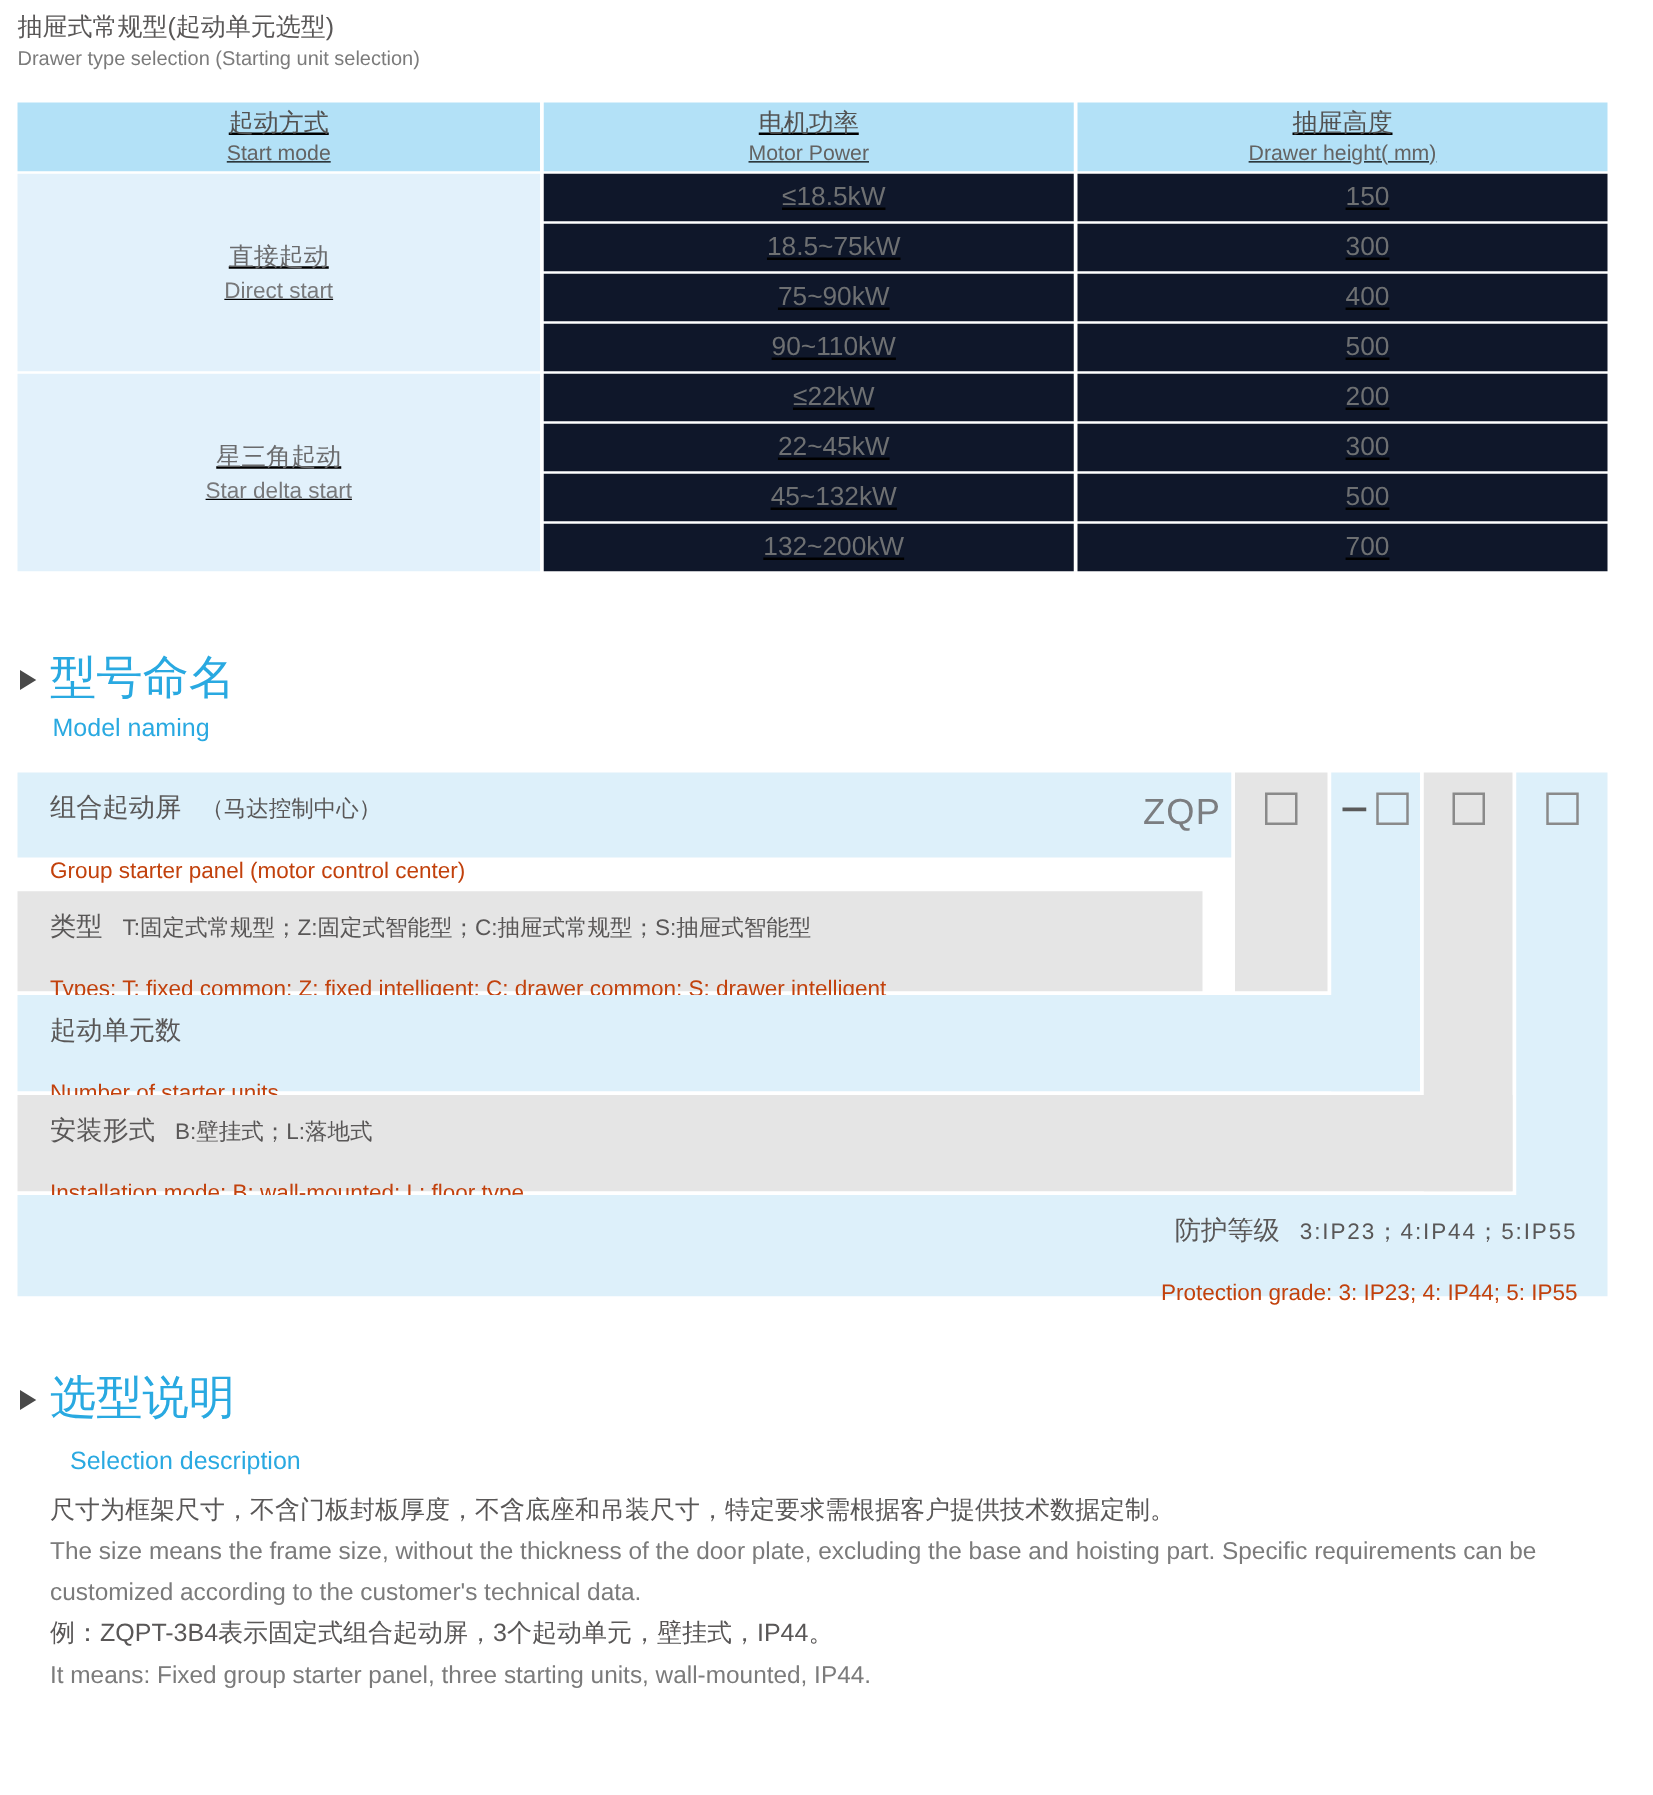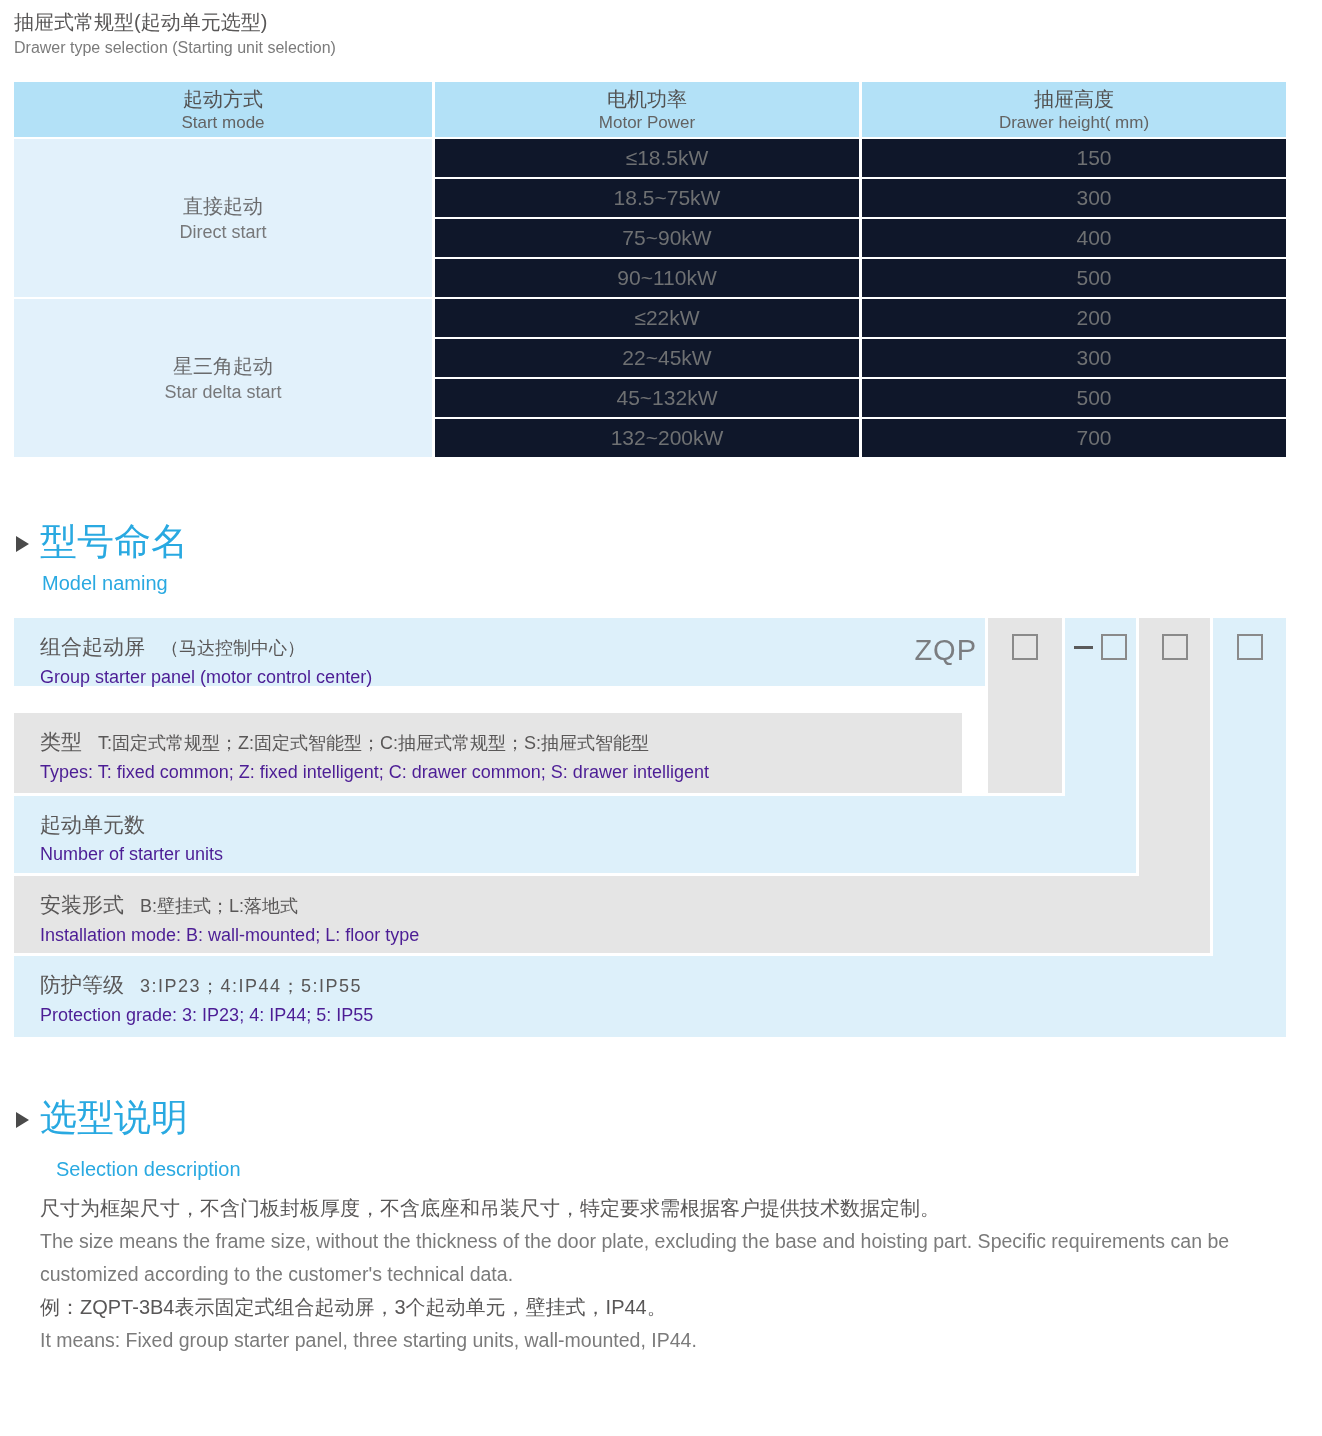--- a/index.html
+++ b/index.html
@@ -9,21 +9,21 @@
 
   
   .page-head { position:absolute; left:14px; top:8px; }
   .page-head .zh { font-size:20px; color:#595757; line-height:28px; }
   .page-head .en { font-size:16px; color:#7b7b7b; line-height:24px; }
 
   
   .sel-table { position:absolute; left:14px; top:82px; width:1048px;
                display:grid; grid-template-columns:418px 424px 424px;
                grid-template-rows:55px repeat(8,38px); row-gap:2px; column-gap:3px;
-               background:#ffffff; }
+               background:#ffffff;text-decoration:underline; }
   .th { background:#b3e1f7; display:flex; flex-direction:column; align-items:center; justify-content:center; }
   .th .zh { font-size:20px; color:#525252; line-height:26px; }
   .th .en { font-size:17px; color:#636363; line-height:22px; }
   .group-cell { background:#e2f1fb; display:flex; flex-direction:column; align-items:center; justify-content:center; }
   .group-cell .zh { font-size:20px; color:#6a6b6d; line-height:28px; }
   .group-cell .en { font-size:18px; color:#77787a; line-height:24px; }
   .cell { background:#0f172a; display:flex; align-items:center; justify-content:center;
           font-size:21px; color:#6e7072;padding-left:40px; }
 
   
@@ -46,30 +46,30 @@
   .band.blue { background:#ddf0fa; }
   .band.gray { background:#e5e5e5; }
   .strip { position:absolute; top:0; }
   .strip.blue { background:#ddf0fa; }
   .strip.gray { background:#e5e5e5; }
 
   .r1 { top:0;   height:68px; width:971px; }
   .r2 { top:95px;  height:80px; width:948px; }
   .r3 { top:178px; height:77px; width:1122px; }
   .r4 { top:258px; height:77px; width:1196px; }
-  .r5 { top:338px; height:81px; width:1248px; }
+  .r5 { top:338px; height:81px; width:1248px;text-align:right; }
   .s1 { left:974px;  width:74px; height:175px; }
   .s2 { left:1051px; width:71px; height:255px; }
   .s3 { left:1125px; width:71px; height:335px; }
   .s4 { left:1199px; width:73px; height:419px; }
 
   .band .txt { padding:14px 0 0 26px; }
   .band .line1 { font-size:21px; color:#595757; line-height:30px; }
   .band .line1 .sub { font-size:18px; color:#595757; margin-left:16px; }
-  .band .line2 { font-size:18px; color:#4c1d95; line-height:28px; }
+  .band .line2 { font-size:18px; color:#c2410c; line-height:28px;margin-top:20px; }
   .r5 .line1 .sub { letter-spacing:1.5px; }
 
   .code-label { position:absolute; top:16px; right:8px; font-size:29px; color:#7b7d80; letter-spacing:1px; }
   .box-wrap { display:flex; align-items:center; justify-content:center; margin-top:16px; gap:8px; }
   .code-box { width:26px; height:26px; border:2px solid #8a8a8a; background:transparent; }
   .code-dash { width:19px; height:3px; background:#5a5a5a; }
 
   
   .paras { position:absolute; left:40px; top:1192px; width:1252px; }
   .paras .zh { font-size:20px; color:#595757; line-height:33px; }

